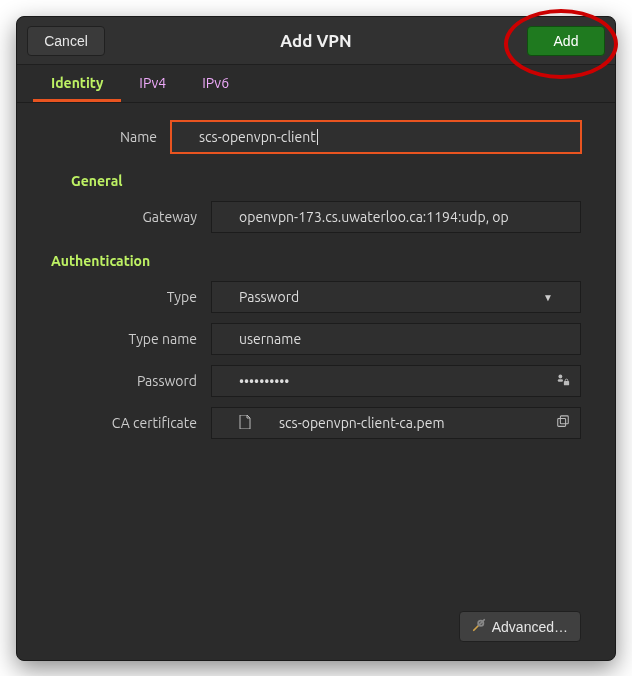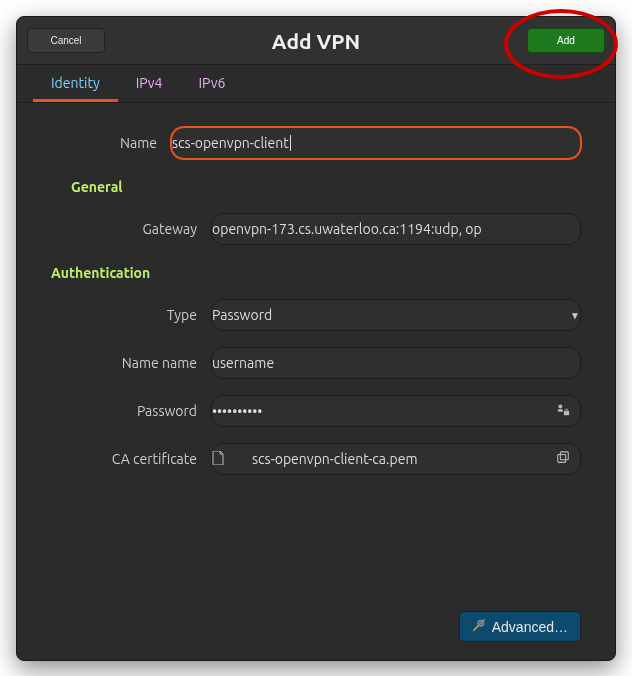--- a/index.html
+++ b/index.html
@@ -32,29 +32,29 @@
       align-items: center;
       padding: 0 10px;
       border-bottom: 1px solid #1f1f1f;
       border-radius: 8px 8px 0 0;
     }
     .header-title {
       flex: 1;
       text-align: center;
       font-weight: bold;
       color: #f0f0f0;
-      font-size: 21px;
+      font-size: 17px;
     }
     .btn {
       background: #3a3a3a;
       border: 1px solid #202020;
       color: #e6e6e6;
       padding: 6px 16px;
       border-radius: 4px;
-      font-size: 10px;
+      font-size: 14px;
       cursor: pointer;
       min-width: 78px;
       text-align: center;
     }
     .btn-add {
       background: #1f7a1f;
       border: 1px solid #0f4f0f;
       color: #fff;
     }
     .tabs {
@@ -64,50 +64,49 @@
       border-bottom: 1px solid #1d1d1d;
     }
     .tab {
       padding: 10px 18px 8px;
       color: #f0abfc;
       cursor: pointer;
       border-bottom: 3px solid transparent;
       font-size: 14px;
     }
     .tab.active {
-      color: #7dd3fc;
+      color: #bef264;
       border-bottom: 3px solid #e95420;
-      font-weight: 400;
+      font-weight: 700;
     }
     .content {
       flex: 1;
       padding: 18px 34px 14px;
       display: flex;
       flex-direction: column;
     }
     .row {
       display: flex;
       align-items: center;
       margin-bottom: 10px;
-      margin-top: 6px;
     }
     .label {
       width: 120px;
       text-align: right;
       padding-right: 14px;
       color: #ccc;
       font-size: 14px;
     }
     .input-base {
       flex: 1;
       background: #2f2f2f;
       border: 1px solid #1c1c1c;
       color: #ddd;
-      padding: 6px 0;
-      border-radius: 13px;
+      padding: 6px 27px;
+      border-radius: 0;
       font-size: 14px;
       height: 32px;
       display: flex;
       align-items: center;
     }
     .input-focused {
       border: 1px solid #e95420;
       box-shadow: 0 0 0 1px #e95420;
     }
     .input-focused .cursor {
@@ -143,21 +142,21 @@
       cursor: pointer;
     }
     .file-icon { font-size: 13px; color: #bbb; }
     .spacer { flex: 1; }
     .bottom-row {
       display: flex;
       justify-content: flex-end;
       padding: 4px 0;
     }
     .btn-adv {
-      background: #0c4a6e;
+      background: #404040;
       border: 1px solid #202020;
       color: #e6e6e6;
       padding: 6px 12px;
       border-radius: 4px;
       font-size: 14px;
       display: flex;
       align-items: center;
       gap: 6px;
       cursor: pointer;
     }
@@ -213,21 +212,21 @@
 
     <div class="row indent">
       <div class="label">Type</div>
       <div class="input-base select">
         <span>Password</span>
         <span class="chevron">▼</span>
       </div>
     </div>
 
     <div class="row indent">
-      <div class="label">Name name</div>
+      <div class="label">Type name</div>
       <div class="input-base">
         <span>username</span>
       </div>
     </div>
 
     <div class="row indent pw-row">
       <div class="label">Password</div>
       <div class="input-base" style="position:relative;">
         <span>••••••••••</span>
         <span class="pw-icon">

